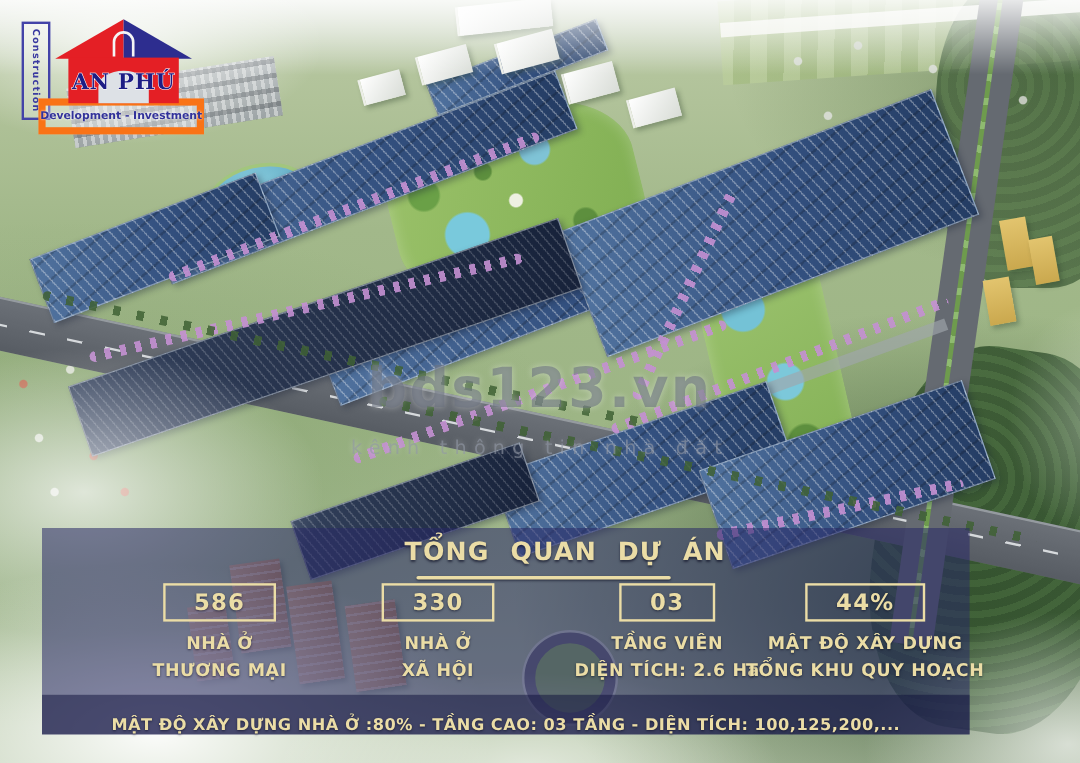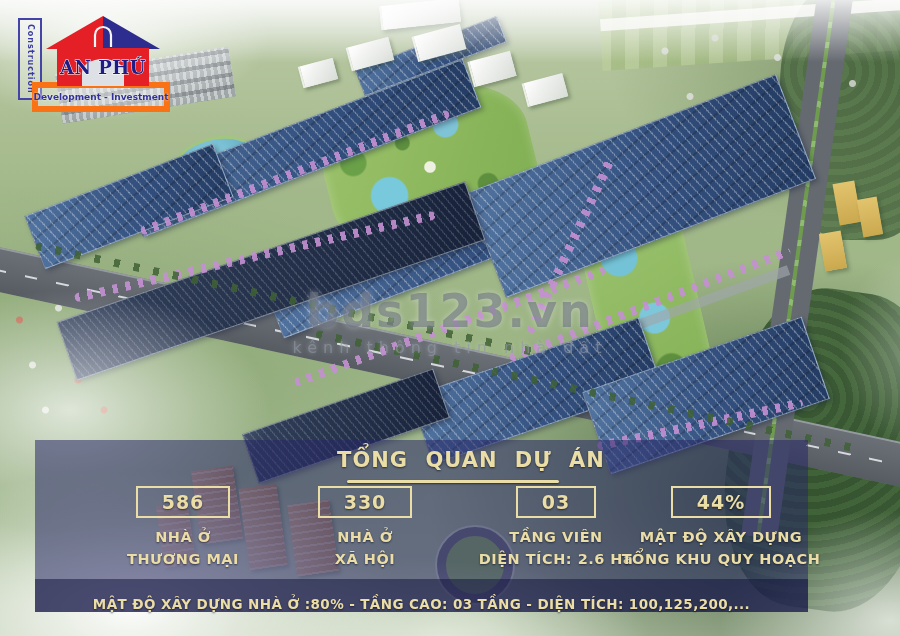--- a/index.html
+++ b/index.html
@@ -150,22 +150,22 @@
   .mist.m2{left:-130px;top:290px;width:400px;height:240px;opacity:.75;}
   .mist.m3{left:720px;top:510px;width:340px;height:220px;opacity:.7;}
   .mist.m4{left:-70px;top:-50px;width:340px;height:170px;opacity:.75;}
   .mist.m5{left:230px;top:560px;width:420px;height:160px;opacity:.6;}
   .mist.m6{left:840px;top:250px;width:160px;height:200px;opacity:.35;}
 
   
   .watermark{position:absolute;left:450px;top:284px;transform:translateX(-50%);
     text-align:center;z-index:5;white-space:nowrap;}
   .wm-title{font-size:46px;font-weight:bold;letter-spacing:2px;
-    color:rgba(105,112,125,.58);text-shadow:0 0 6px rgba(255,255,255,.35);}
-  .wm-sub{margin-top:0px;font-size:16px;letter-spacing:6px;
+    color:rgba(105,112,125,.58);text-shadow:0 0 6px rgba(255,255,255,.35);margin-top:12px;}
+  .wm-sub{margin-top:13px;font-size:16px;letter-spacing:6px;
     color:rgba(145,152,165,.62);text-shadow:0 0 5px rgba(255,255,255,.3);}
 
   
   .panel{position:absolute;left:35px;top:440px;width:773px;height:172px;z-index:6;
     background:rgba(40,40,102,.55);color:var(--accent-cream,#ebdda6);}
   .panel *{text-shadow:0 1px 2px rgba(8,10,30,.6);}
   .panel-title{position:absolute;left:436px;top:8px;transform:translateX(-50%);
     font-size:21px;font-weight:bold;letter-spacing:1px;word-spacing:9px;white-space:nowrap;}
   .panel-underline{position:absolute;left:312px;top:40px;width:212px;height:3px;
     background:var(--accent-cream,#ebdda6);border-radius:2px;box-shadow:0 1px 2px rgba(8,10,30,.6);}

